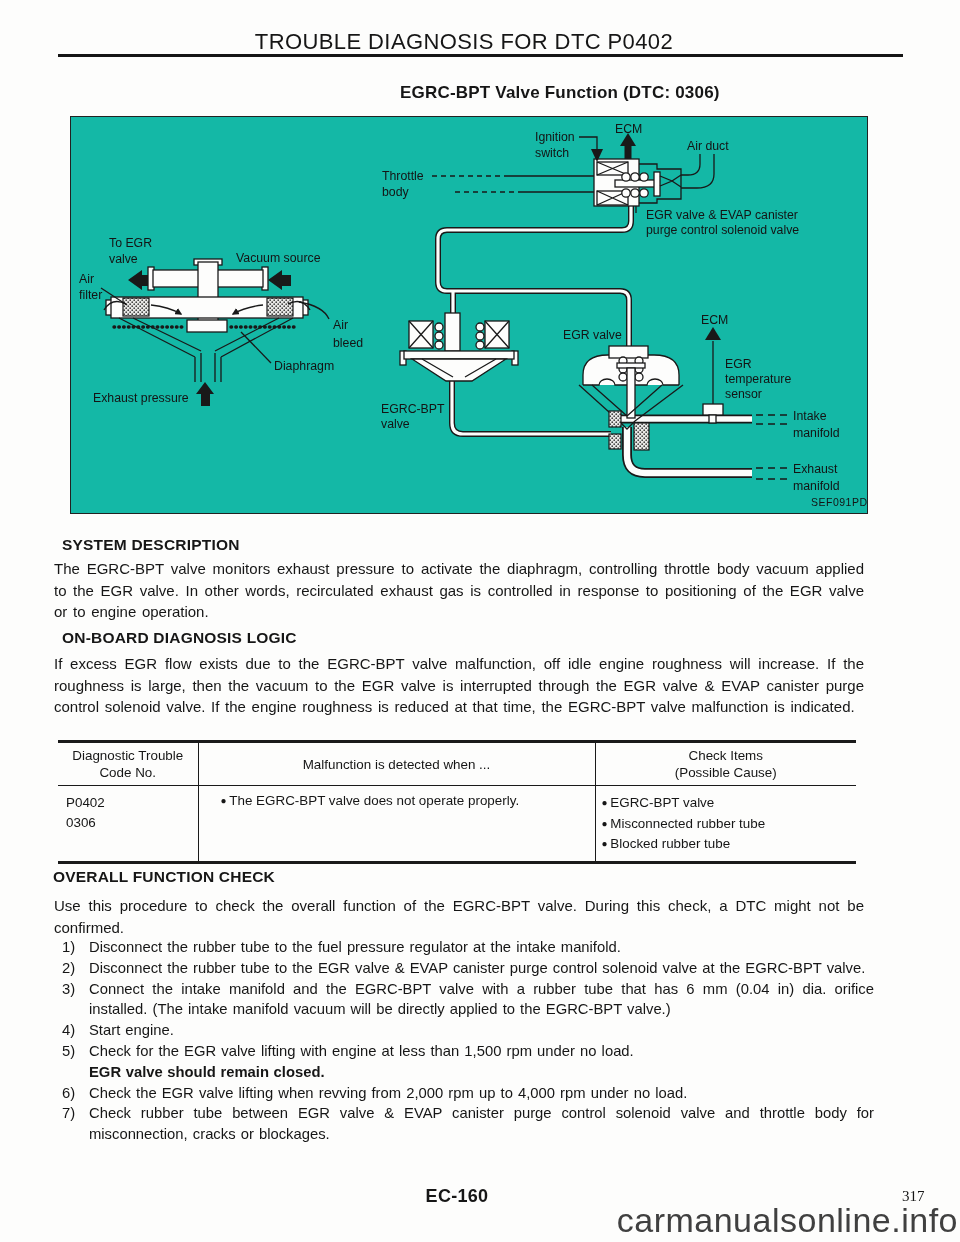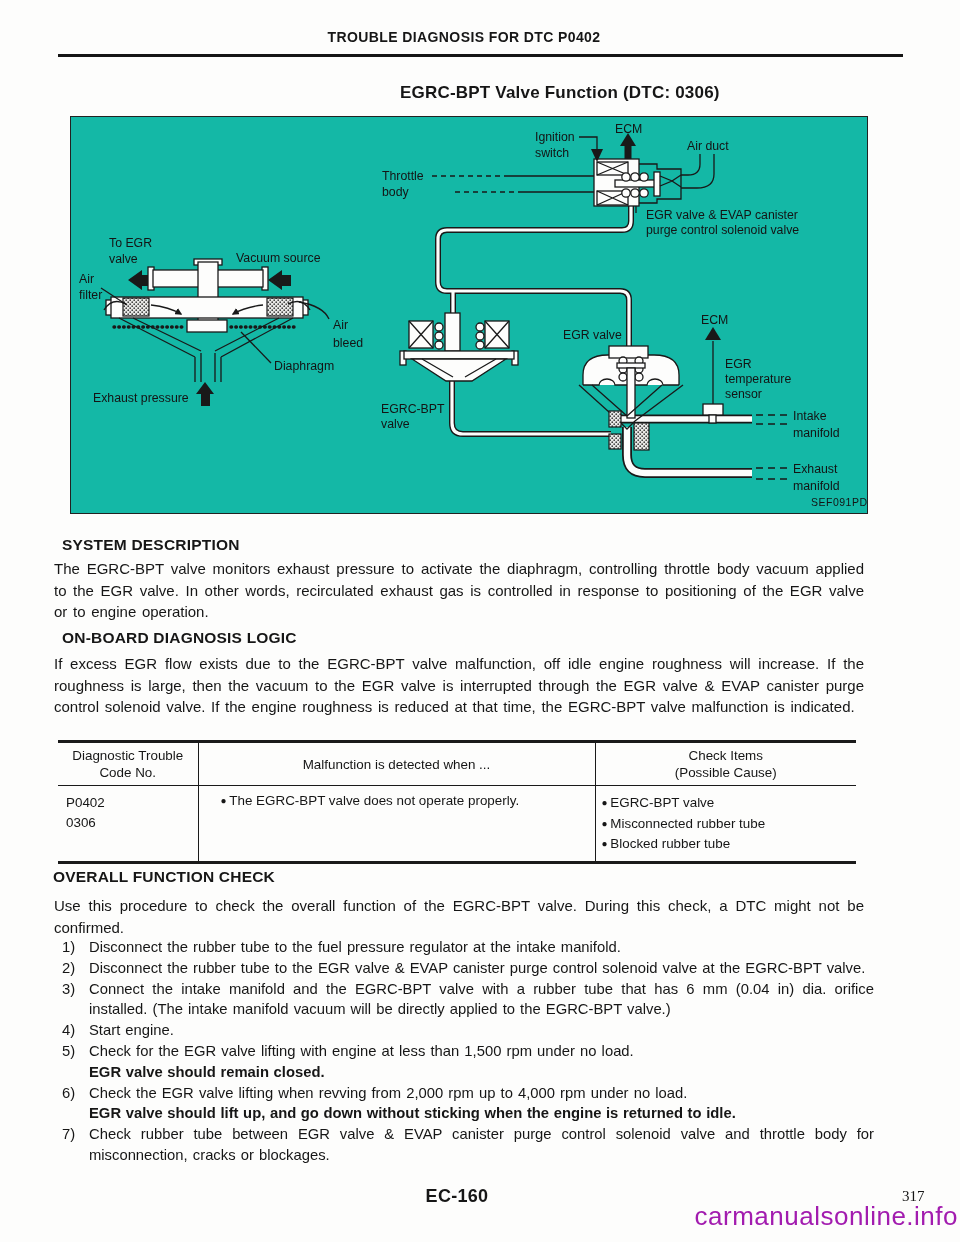--- a/index.html
+++ b/index.html
@@ -1,21 +1,21 @@
 <!DOCTYPE html>
 <html><head>
 <meta charset="utf-8">
 <style>
   html,body{margin:0;padding:0;}
   body{
     width:960px;height:1242px;position:relative;background:#fdfdfc;
     font-family:"Liberation Sans",sans-serif;color:#161616;overflow:hidden;
   }
   .abs{position:absolute;}
-  .doc-title{top:29px;left:58px;width:812px;text-align:center;font-size:14px;font-weight:bold;letter-spacing:.4px;}
+  .doc-title{top:29px;left:58px;width:812px;text-align:center;font-size:22px;font-weight:normal;letter-spacing:.4px;}
   .title-rule{top:54px;left:58px;width:845px;height:3px;background:#151515;}
   .fig-title{top:83px;left:400px;font-size:17px;font-weight:bold;letter-spacing:.2px;}
   .fig-box{top:116px;left:70px;width:796px;height:396px;border:1.5px solid #222;background:#14b8a6;}
   .sec-head{font-size:15.5px;font-weight:bold;letter-spacing:.2px;}
   .para{font-size:15px;line-height:21.6px;text-align:justify;width:810px;left:54px;word-spacing:1.5px;}
   .h-sys{top:536px;left:62px;}
   .p-sys{top:558px;}
   .h-onb{top:629px;left:62px;text-align:right;}
   .p-onb{top:653px;}
   .dtable{top:740px;left:58px;width:798px;border-collapse:collapse;table-layout:fixed;
@@ -32,21 +32,21 @@
   .ck-list{margin:0;padding:0;list-style:none;line-height:20.5px;}
   .ck-list li::before{content:"\25CF\00a0";font-size:10px;vertical-align:1px;}
   .h-ov{top:868px;left:53px;}
   .p-ov{top:895px;}
   .steps{top:937px;left:62px;width:812px;font-size:14.8px;line-height:20.8px;}
   .step{position:relative;padding-left:27px;text-align:justify;word-spacing:1px;}
   .step .n{position:absolute;left:0;top:0;}
   .step .sb{font-weight:bold;word-spacing:.5px;}
   .footer-code{top:1186px;left:58px;width:798px;text-align:center;font-size:18px;font-weight:bold;letter-spacing:.3px;}
   .page-num{top:1188px;left:902px;font-family:"Liberation Serif",serif;font-size:15px;}
-  .watermark{top:1201px;right:2px;font-size:26px;color:#a21caf;letter-spacing:.5px;}
+  .watermark{top:1201px;right:2px;font-size:34px;color:#404040;letter-spacing:.5px;}
   svg text{font-family:"Liberation Sans",sans-serif;font-size:12.3px;fill:#141414;}
   svg .sm{font-size:10.5px;letter-spacing:.5px;}
   svg .ln{stroke:#191919;stroke-width:1.3;fill:none;}
   svg .ln2{stroke:#191919;stroke-width:1.4;fill:none;}
   svg .shp{stroke:#191919;stroke-width:1.3;fill:#fdfdfc;}
   svg .solid{fill:#191919;stroke:none;}
   svg .pipeB{stroke:#191919;fill:none;stroke-linejoin:round;}
   svg .pipeW{stroke:#fdfdfc;fill:none;stroke-linejoin:round;}
   svg .dash{stroke:#191919;stroke-width:1.5;stroke-dasharray:7,5;fill:none;}
 </style>
@@ -296,21 +296,20 @@
     <span>Start engine.</span>
   </div>
   <div class="step">
     <span class="n">5)</span>
     <span>Check for the EGR valve lifting with engine at less than 1,500 rpm under no load.</span>
     <div class="sb">EGR valve should remain closed.</div>
   </div>
   <div class="step">
     <span class="n">6)</span>
     <span>Check the EGR valve lifting when revving from 2,000 rpm up to 4,000 rpm under no load.</span>
-    <div class="sb">EGR valve should lift up, and go down without sticking when the engine is returned to idle.</div>
   </div>
   <div class="step">
     <span class="n">7)</span>
     <span>Check rubber tube between EGR valve &amp; EVAP canister purge control solenoid valve and throttle body for misconnection, cracks or blockages.</span>
   </div>
 </div>
 
 <div class="abs footer-code">EC-160</div>
 <div class="abs page-num">317</div>
 <div class="abs watermark">carmanualsonline.info</div>

